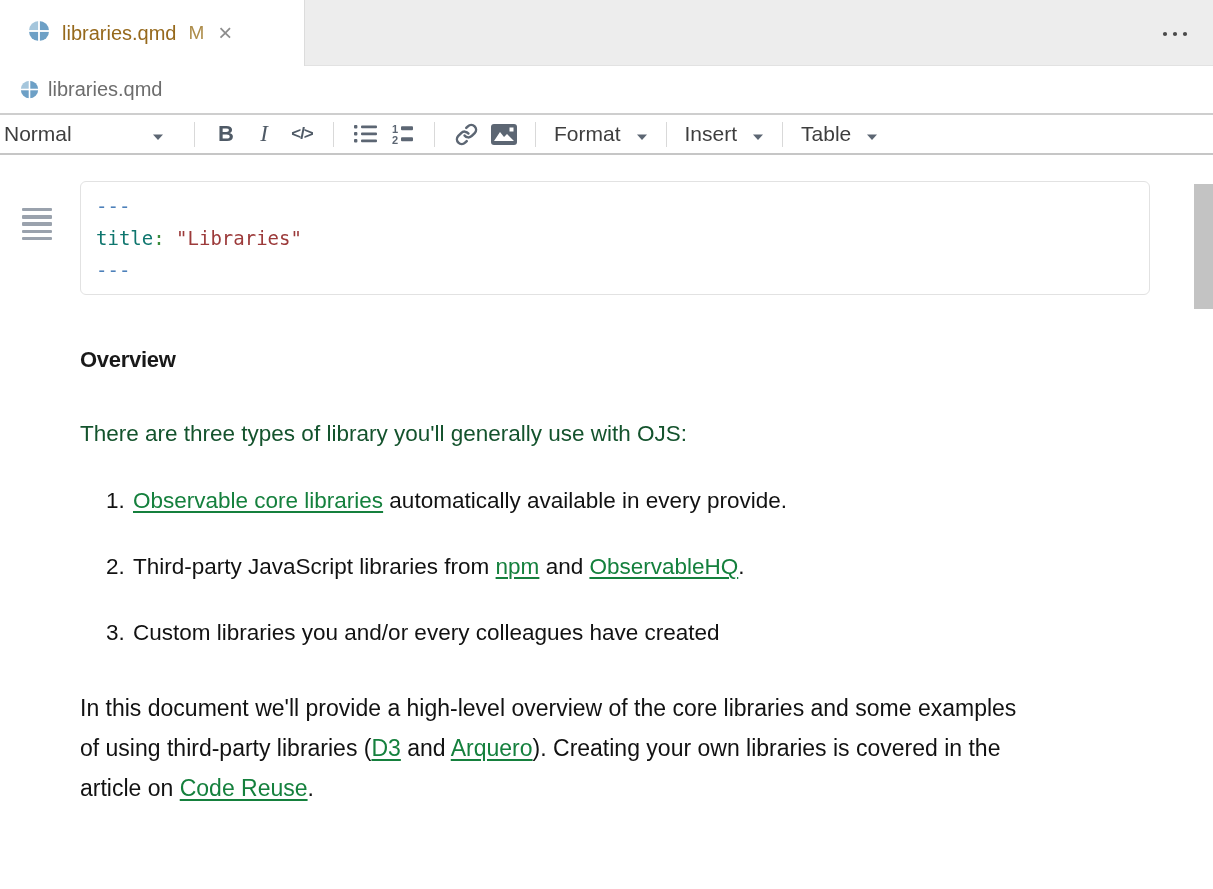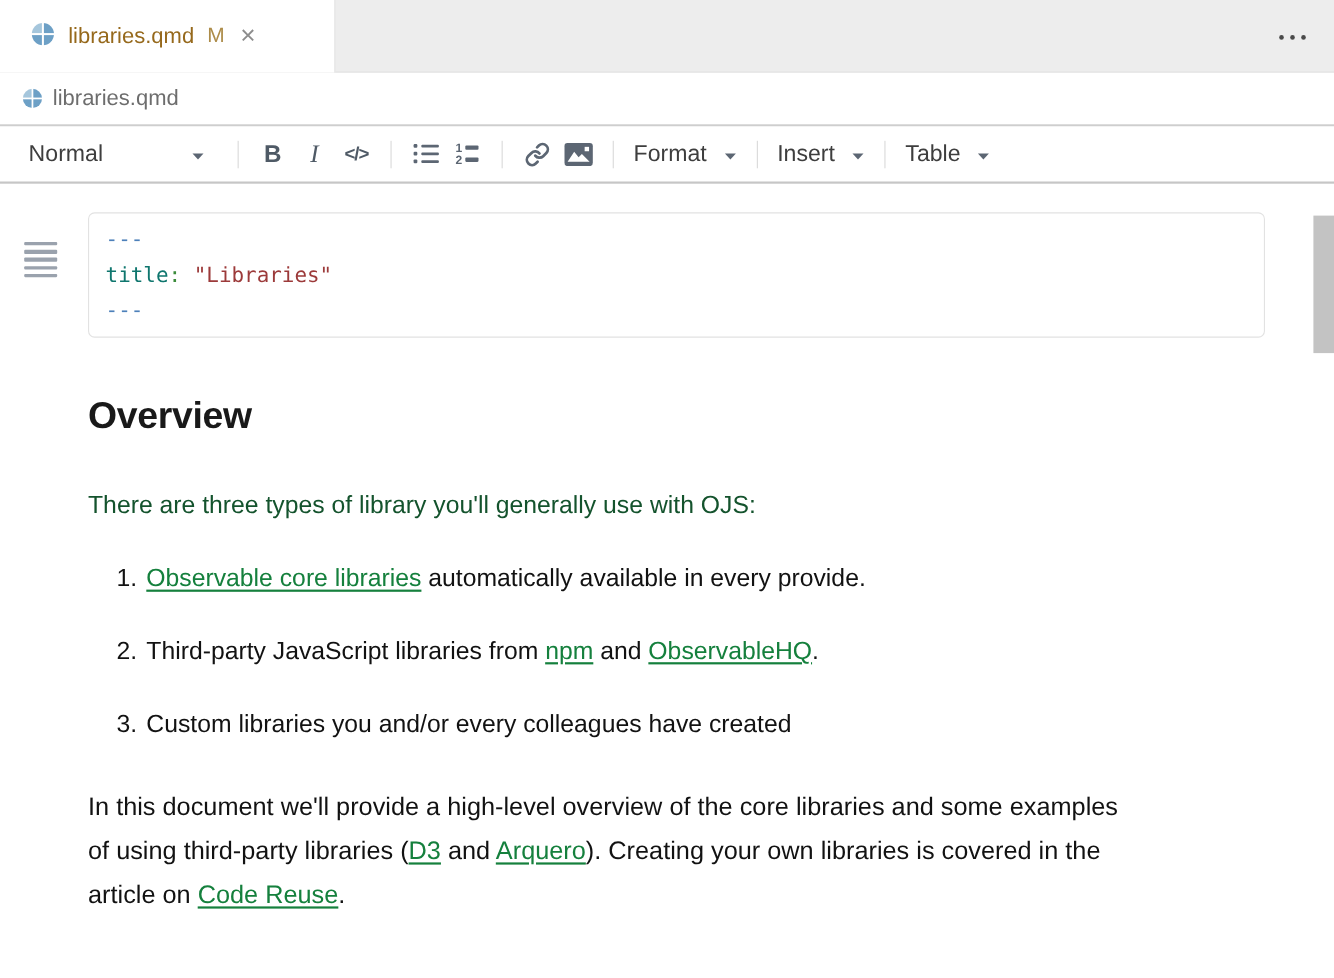--- a/index.html
+++ b/index.html
@@ -22,22 +22,22 @@
   
   .breadcrumbs { height:49px; background:#fff; border-bottom:2px solid #cecece;
     display:flex; align-items:center; padding-left:20px; font-size:20px;
     color:#6d6d6d; }
   .crumb { cursor:pointer; white-space:nowrap; }
   .crumb-sep { color:#a3a3a3; margin:0 11px; font-size:19px; }
   .crumb-file { display:flex; align-items:center; cursor:pointer; }
   .crumb-file svg { margin-right:9px; }
 
   
-  .toolbar { height:52px; background:#fff; border-bottom:2px solid #c6c6c6;
-    display:flex; align-items:center; padding-left:26px; }
+  .toolbar { height:40px; background:#fff; border-bottom:2px solid #c6c6c6;
+    display:flex; align-items:center; padding-left:4px; }
   .tb-sep { width:1px; height:25px; background:#d9d9d9; margin:0 12px; flex:none; }
   .para-select { display:flex; align-items:center; width:178px; font-size:21px;
     color:#3e3e3e; cursor:pointer; }
   .para-select .caret { margin-left:auto; margin-right:18px; }
   .tb-btn { min-width:38px; height:38px; display:flex; align-items:center;
     justify-content:center; color:#4f5a66; cursor:pointer; }
   .tb-bold { font-weight:700; font-size:22px; }
   .tb-italic { font-family:"Liberation Serif","DejaVu Serif",serif;
     font-style:italic; font-size:23px; }
   .tb-code { font-weight:700; font-size:17px; letter-spacing:-1px; }
@@ -57,21 +57,21 @@
   .yaml-block { margin:26px 63px 0 80px; border:1.5px solid #e2e2e2;
     border-radius:6px; padding:8px 15px; background:#fff; }
   .yaml-block .code-line { font-family:"DejaVu Sans Mono","Liberation Mono",monospace;
     font-size:19px; line-height:32px; white-space:pre; color:#111; }
   .tok-fence  { color:#4d80ba; }
   .tok-key    { color:#0f766e; }
   .tok-colon  { color:#3a8b3a; }
   .tok-string { color:#9c3a3a; }
   .tok-plain  { color:#111111; }
 
-  .doc-heading { margin:52px 0 0 80px; font-size:34px; font-weight:700;
+  .doc-heading { margin:52px 0 0 80px; font-size:22px; font-weight:700;
     color:#191919; letter-spacing:-0.3px; }
   .doc-para { margin:46px 63px 0 80px; font-size:22.5px; line-height:30px;
     color:#14532d; max-width:1010px; }
   .doc-list { margin:37px 63px 0 80px; padding-left:51px; font-size:22.5px;
     line-height:30px; color:#121212; }
   .doc-list li { margin-bottom:36px; padding-left:2px; }
   .doc-closing { margin:40px 63px 0 80px; font-size:23px; line-height:40px;
     color:#121212; max-width:952px; }
   .doc-link { color:#15803d; text-decoration:underline;
     text-underline-offset:3px; text-decoration-thickness:1.5px; cursor:pointer; }

